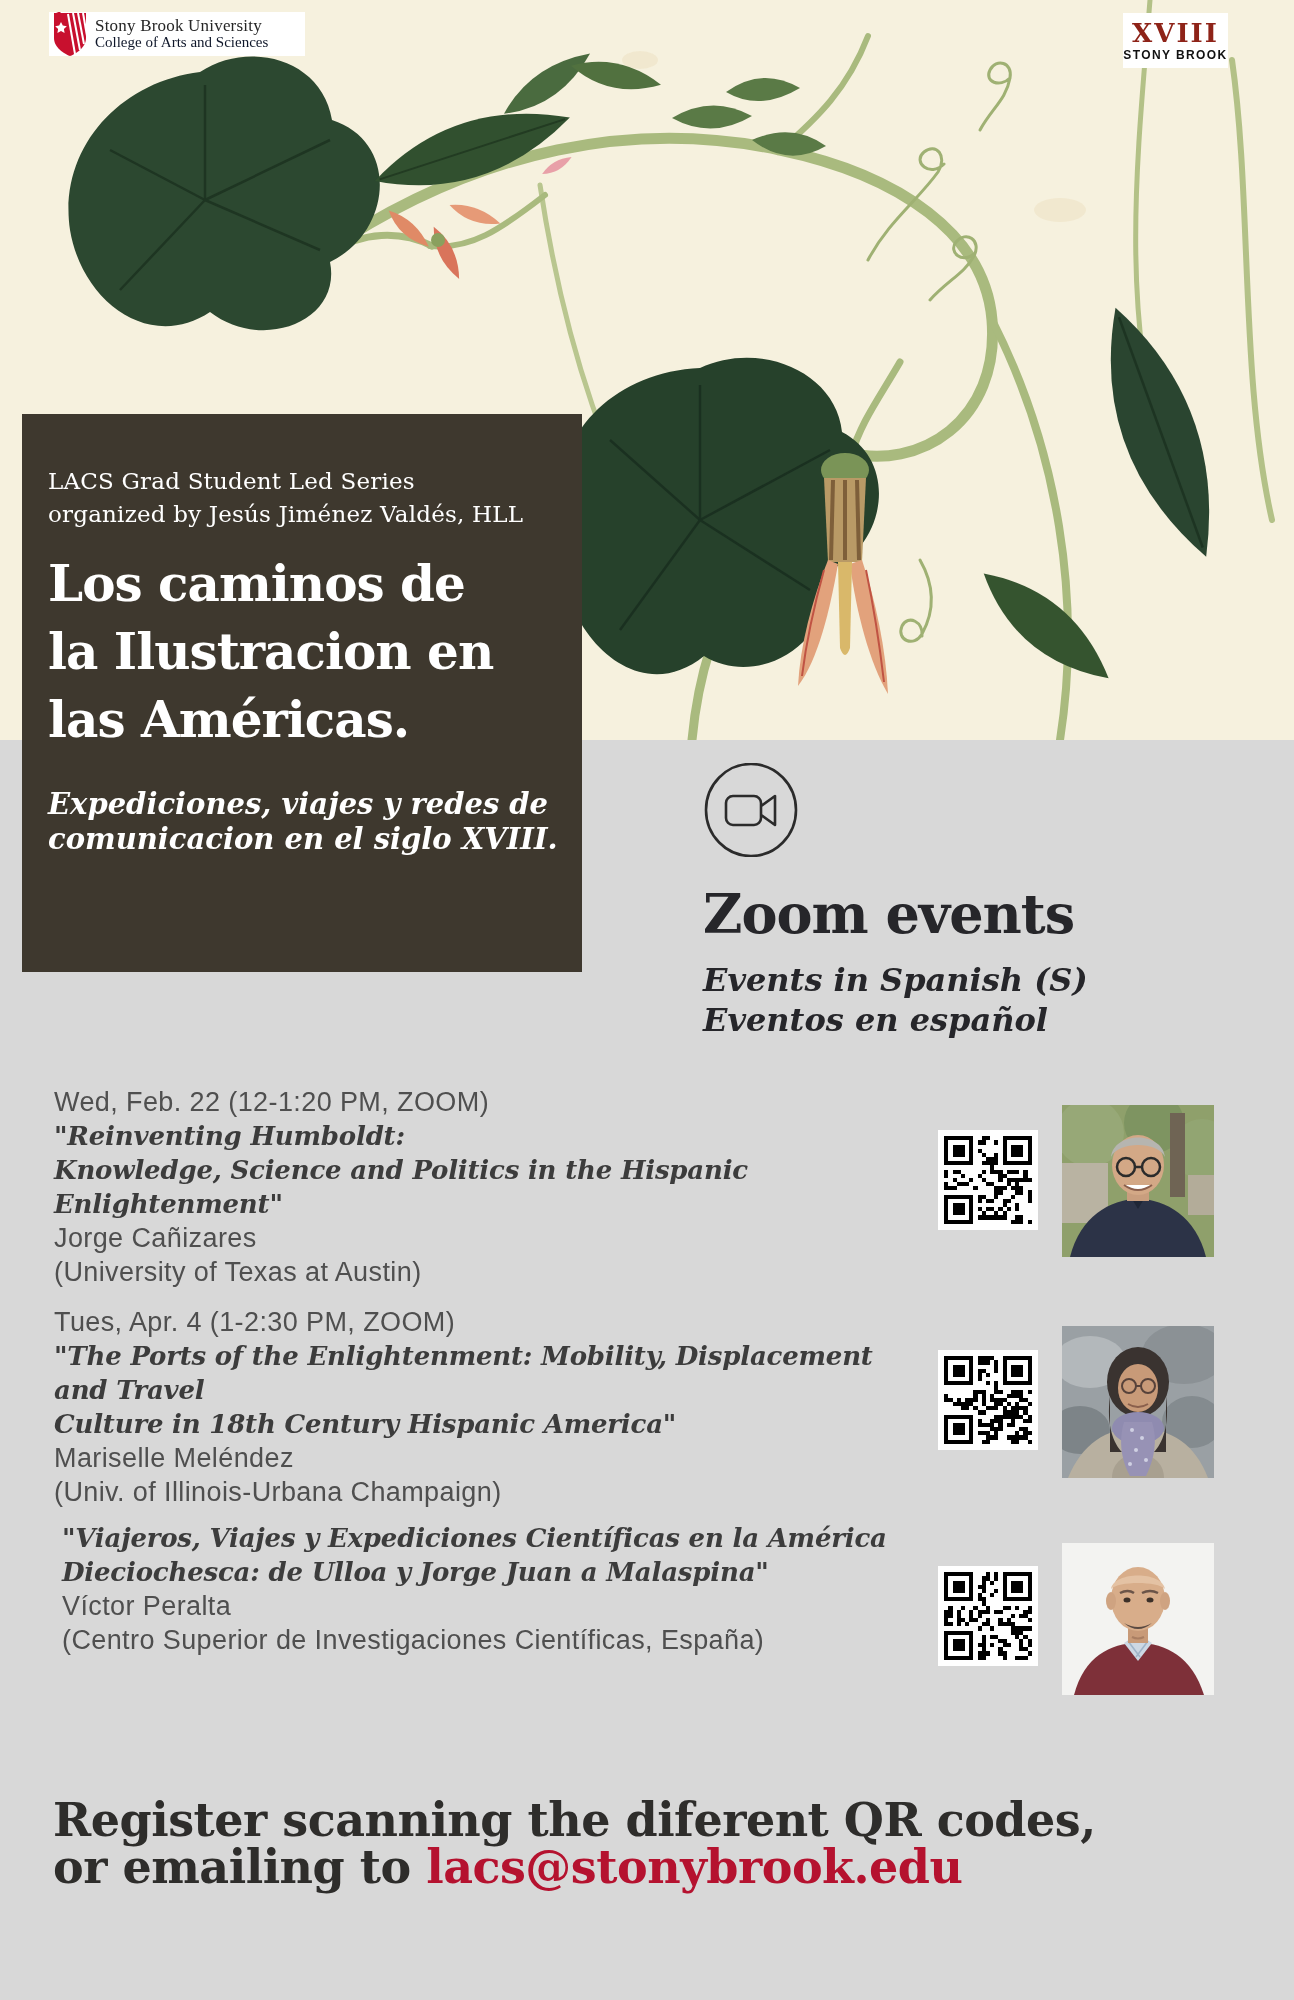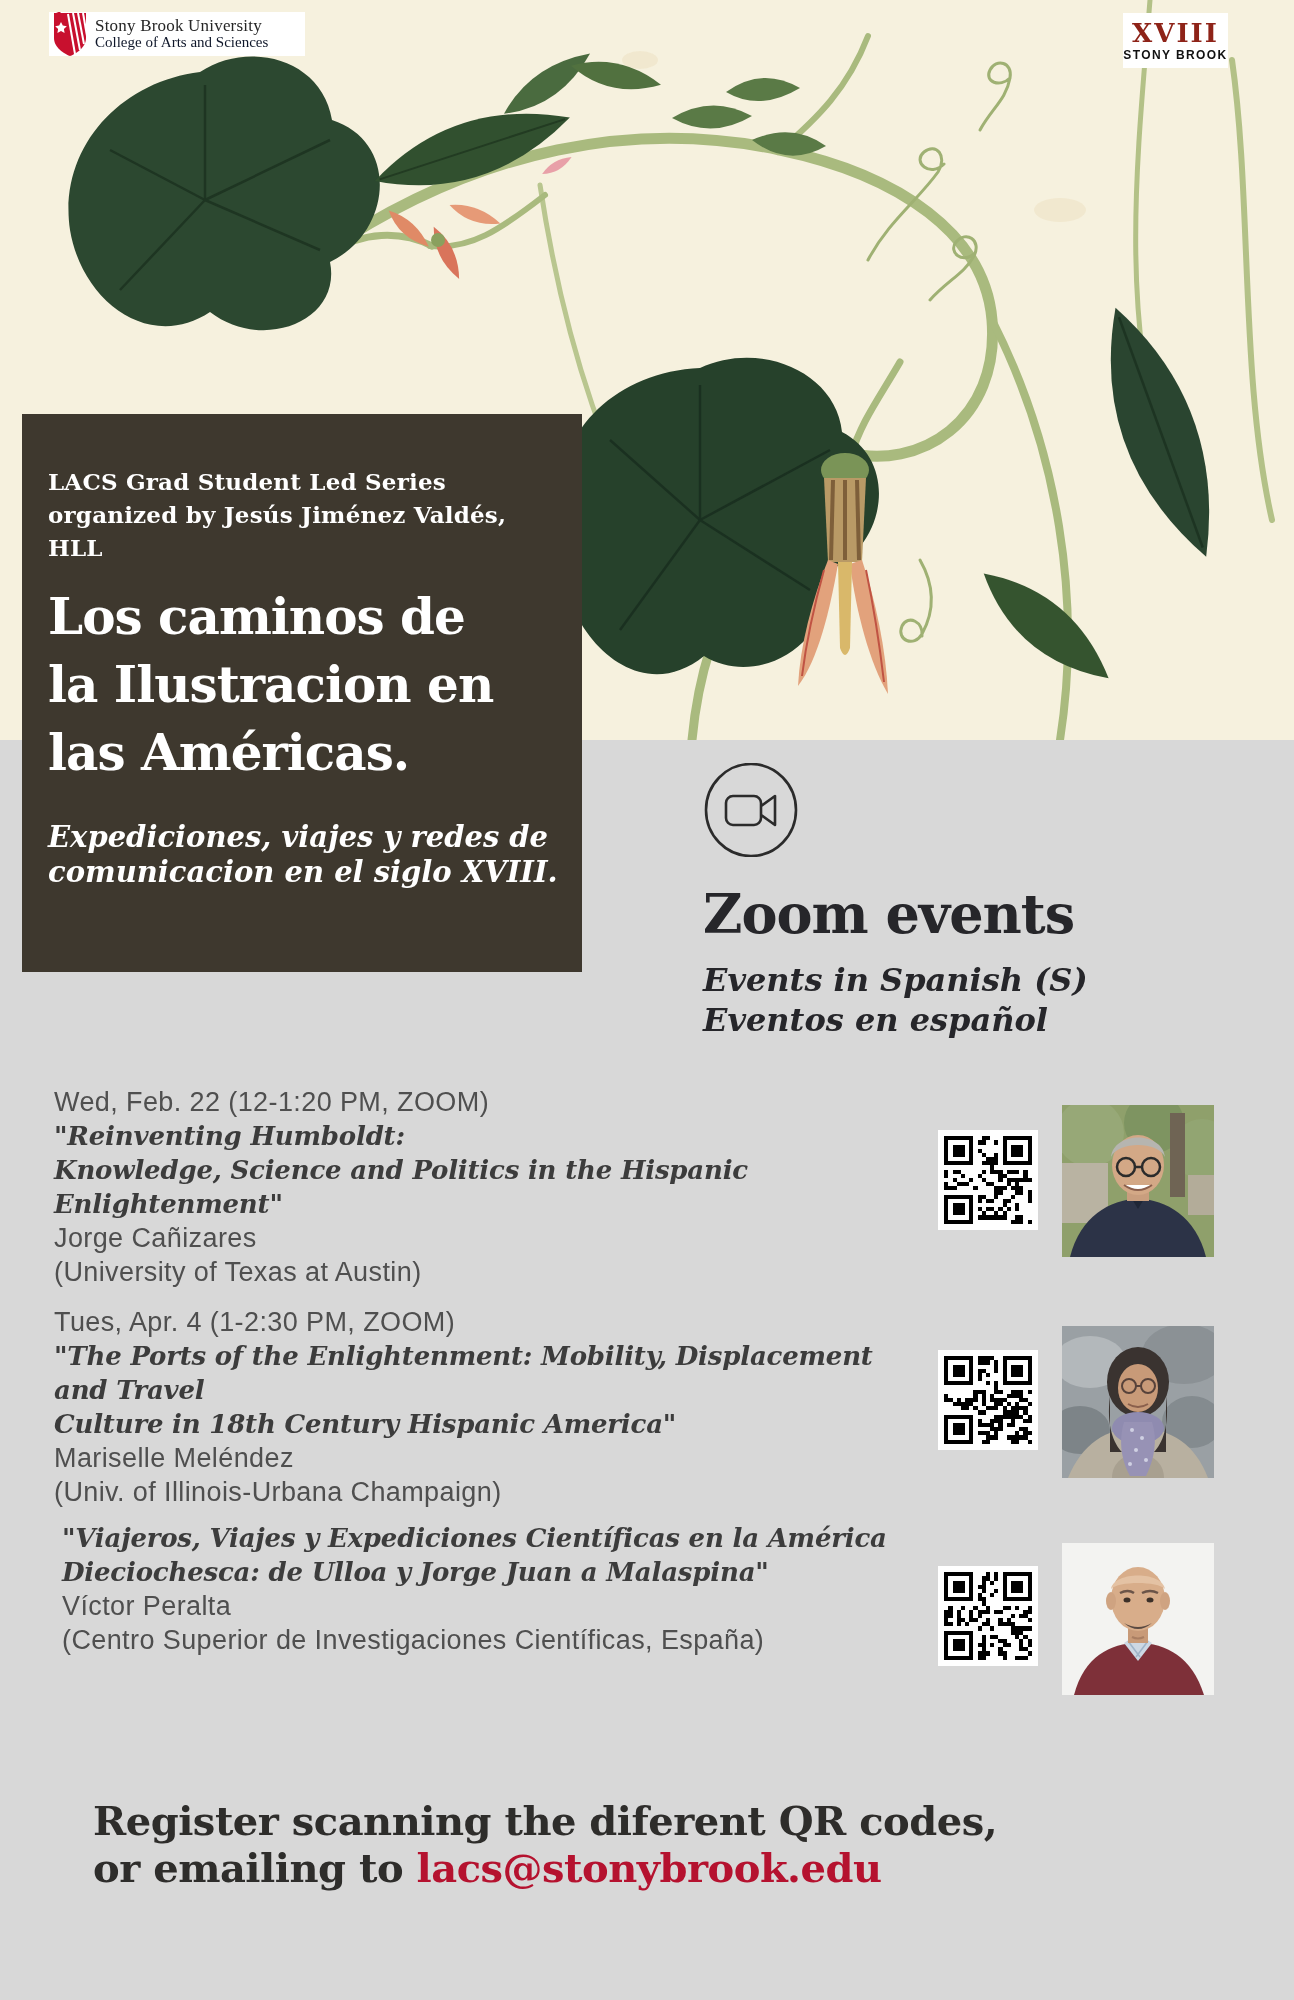--- a/index.html
+++ b/index.html
@@ -26,21 +26,21 @@
     display:flex;flex-direction:column;align-items:center;justify-content:center;line-height:1;
   }
   .lacs-line1{font-family:"DejaVu Serif",serif;font-weight:900;font-size:26px;color:#8e2318;letter-spacing:2px;}
   .lacs-line2{font-family:"Liberation Sans",sans-serif;font-weight:bold;font-size:12px;color:#111;letter-spacing:1.4px;margin-top:3px;}
 
   
   .dark-box{
     left:22px;top:414px;width:560px;height:558px;background:#3e382e;
     box-sizing:border-box;padding:51px 20px 0 26px;color:#ffffff;
   }
-  .kicker{font-family:"DejaVu Serif",serif;font-weight:700;font-size:23px;line-height:33px;letter-spacing:.2px;}
+  .kicker{font-family:"DejaVu Serif",serif;font-weight:400;font-size:23px;line-height:33px;letter-spacing:.2px;}
   .big-title{font-family:"DejaVu Serif",serif;font-weight:800;font-size:50px;line-height:68px;letter-spacing:-1px;margin-top:19px;}
   .subtitle{font-family:"DejaVu Serif",serif;font-weight:800;font-style:italic;font-size:29px;line-height:35px;margin-top:33px;}
 
   
   .zoom-icon{left:704px;top:763px;width:94px;height:94px;}
   .zoom-head{left:703px;top:884px;width:516px;}
   .zoom-title{font-family:"DejaVu Serif",serif;font-weight:900;font-size:54px;line-height:60px;color:#26262a;letter-spacing:-1px;}
   .zoom-sub1{font-family:"DejaVu Serif",serif;font-weight:800;font-style:italic;font-size:32px;line-height:40px;color:#26262a;margin-top:16px;}
   .zoom-sub2{font-family:"DejaVu Serif",serif;font-weight:800;font-style:italic;font-size:32px;line-height:40px;color:#26262a;text-align:left;}
 
@@ -57,21 +57,21 @@
   .qr-2{left:938px;top:1350px;}
   .qr-3{left:938px;top:1566px;}
 
   .photo{width:152px;height:152px;overflow:hidden;}
   .photo-1{left:1062px;top:1105px;}
   .photo-2{left:1062px;top:1326px;}
   .photo-3{left:1062px;top:1543px;}
 
   
   .register{left:53px;top:1797px;width:1050px;font-family:"DejaVu Serif",serif;font-weight:900;
-            font-size:40px;line-height:47px;color:#2e2d2b;letter-spacing:-.5px;margin-left:40px;}
+            font-size:46px;line-height:47px;color:#2e2d2b;letter-spacing:-.5px;}
   .register .email{color:#b5122f;}
 </style>
 </head>
 <body>
 
 <svg id="botanical" viewBox="0 0 1294 740" xmlns="http://www.w3.org/2000/svg">
   <rect x="0" y="0" width="1294" height="740" fill="#f6f1de"></rect>
   <ellipse cx="300" cy="640" rx="40" ry="18" fill="#eee3c4" opacity=".6"></ellipse>
   <ellipse cx="1060" cy="210" rx="26" ry="12" fill="#eee3c4" opacity=".6"></ellipse>
   <ellipse cx="640" cy="60" rx="18" ry="9" fill="#eee3c4" opacity=".6"></ellipse>

